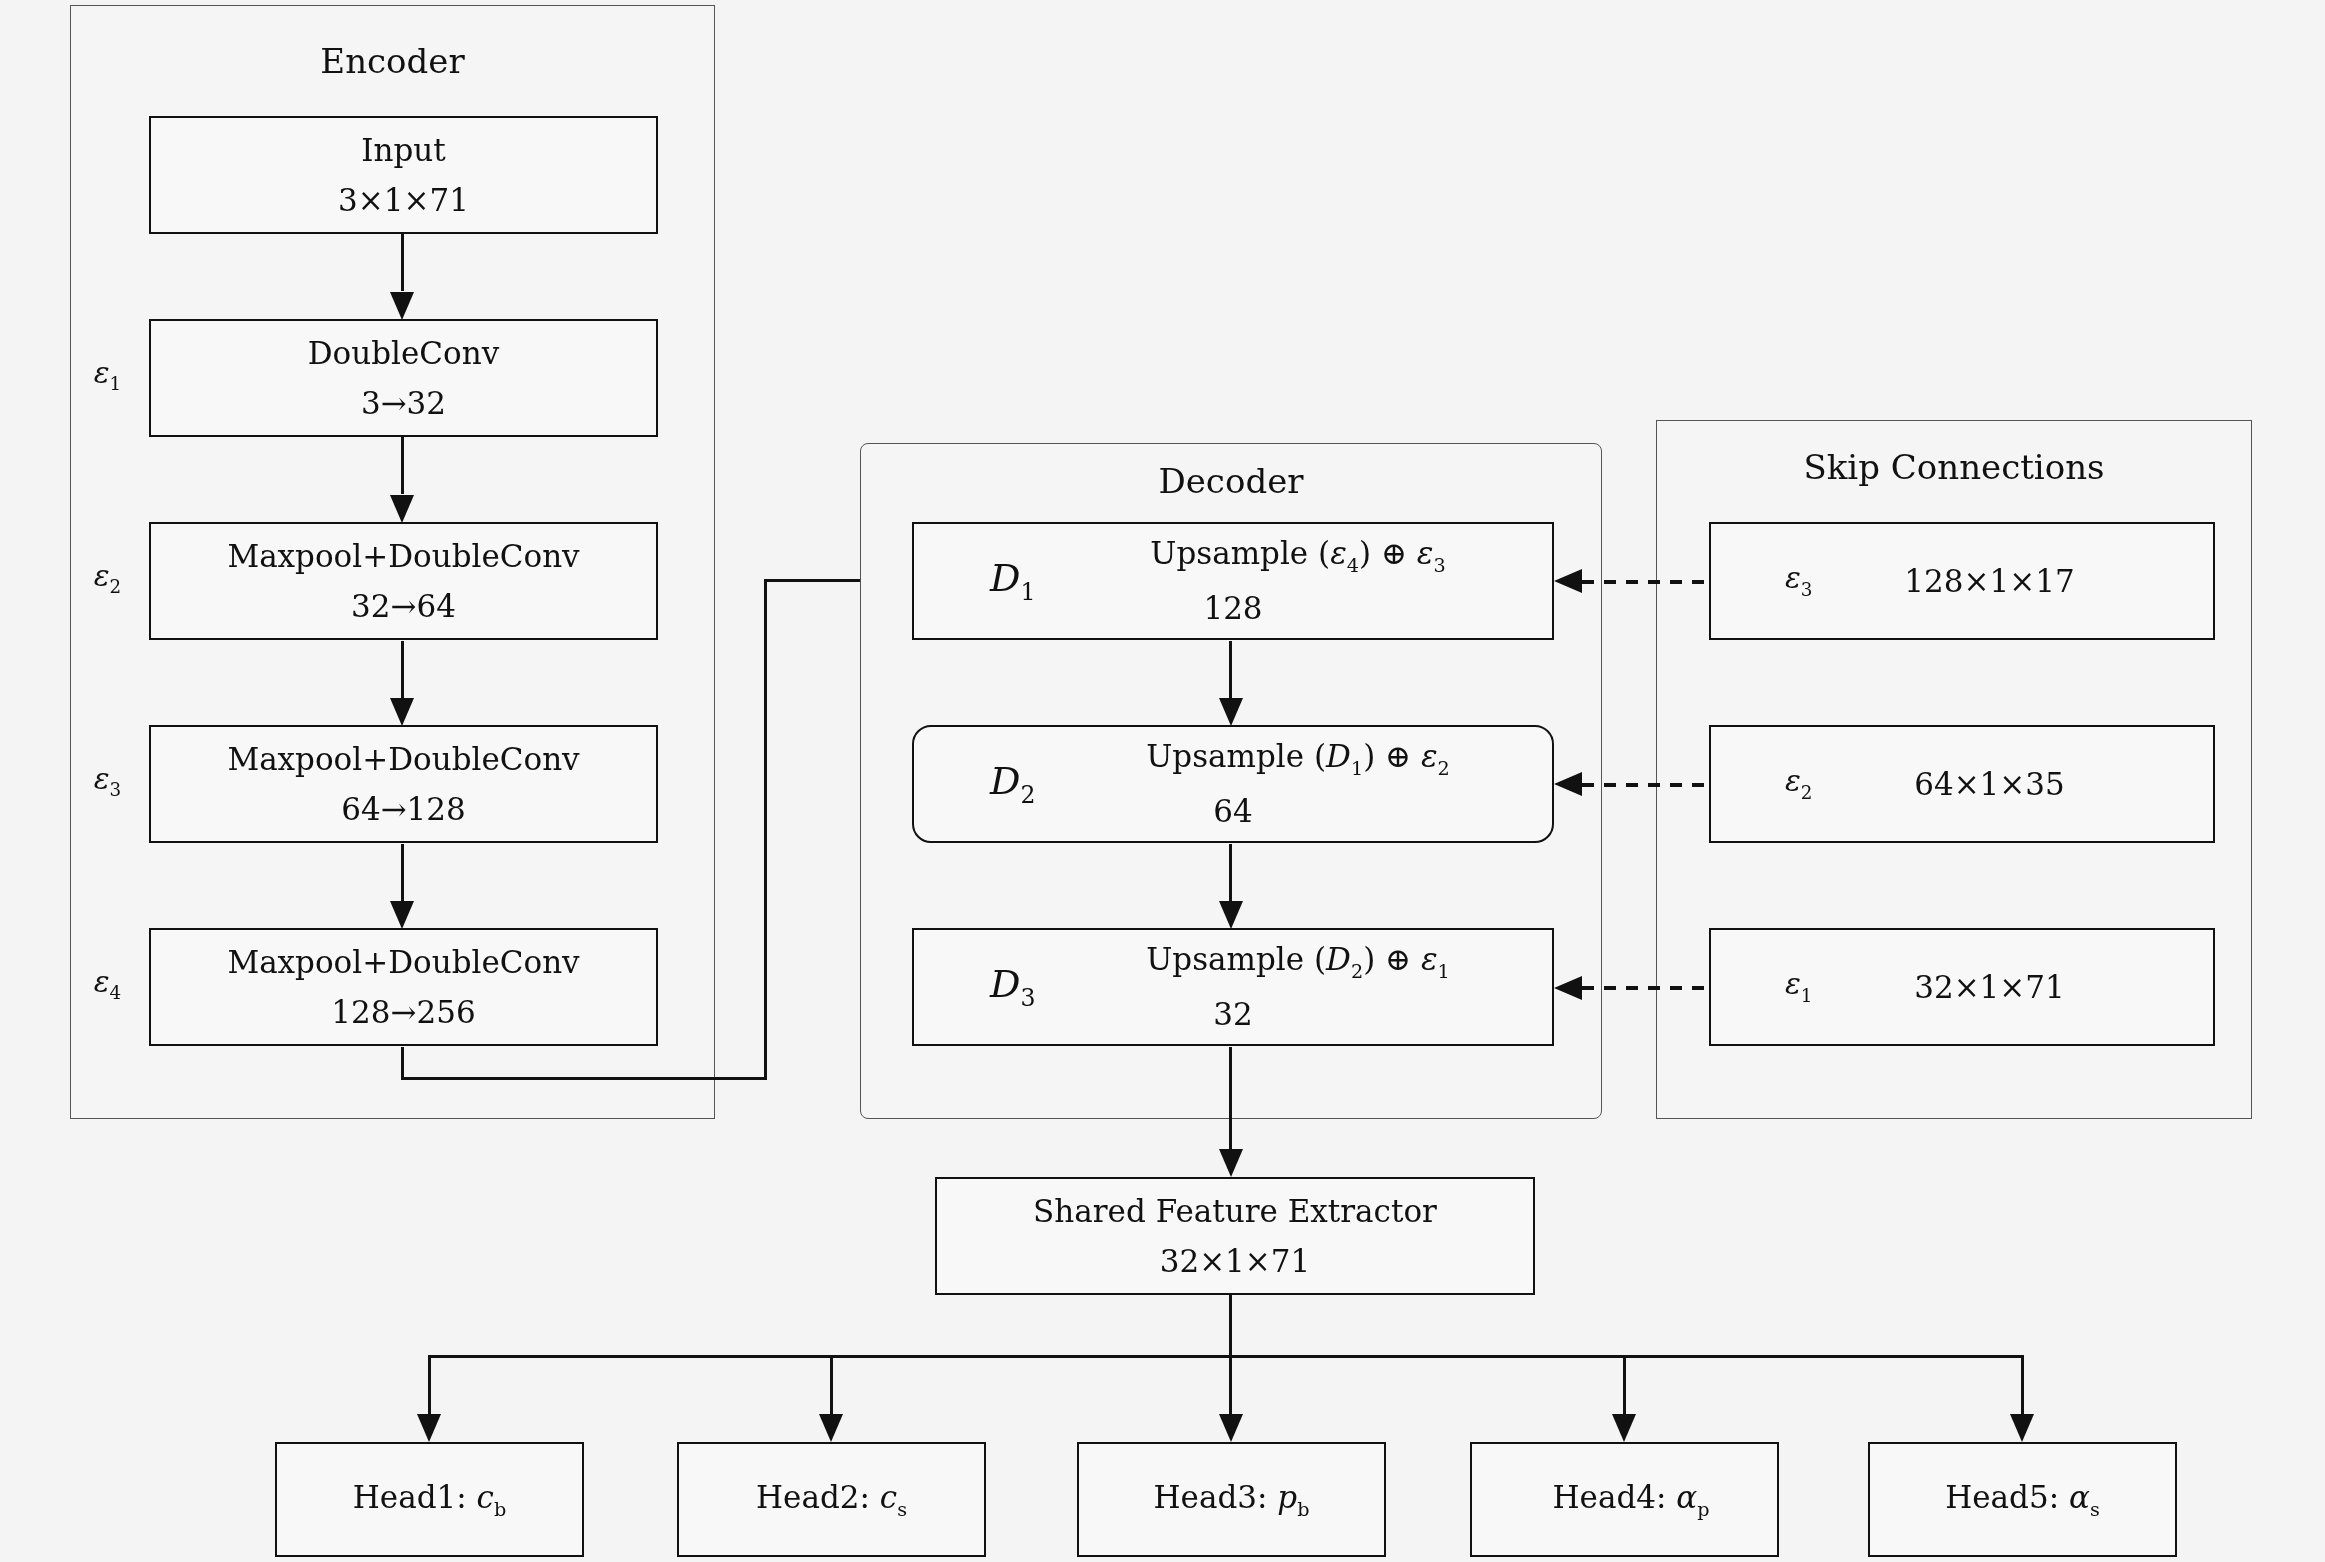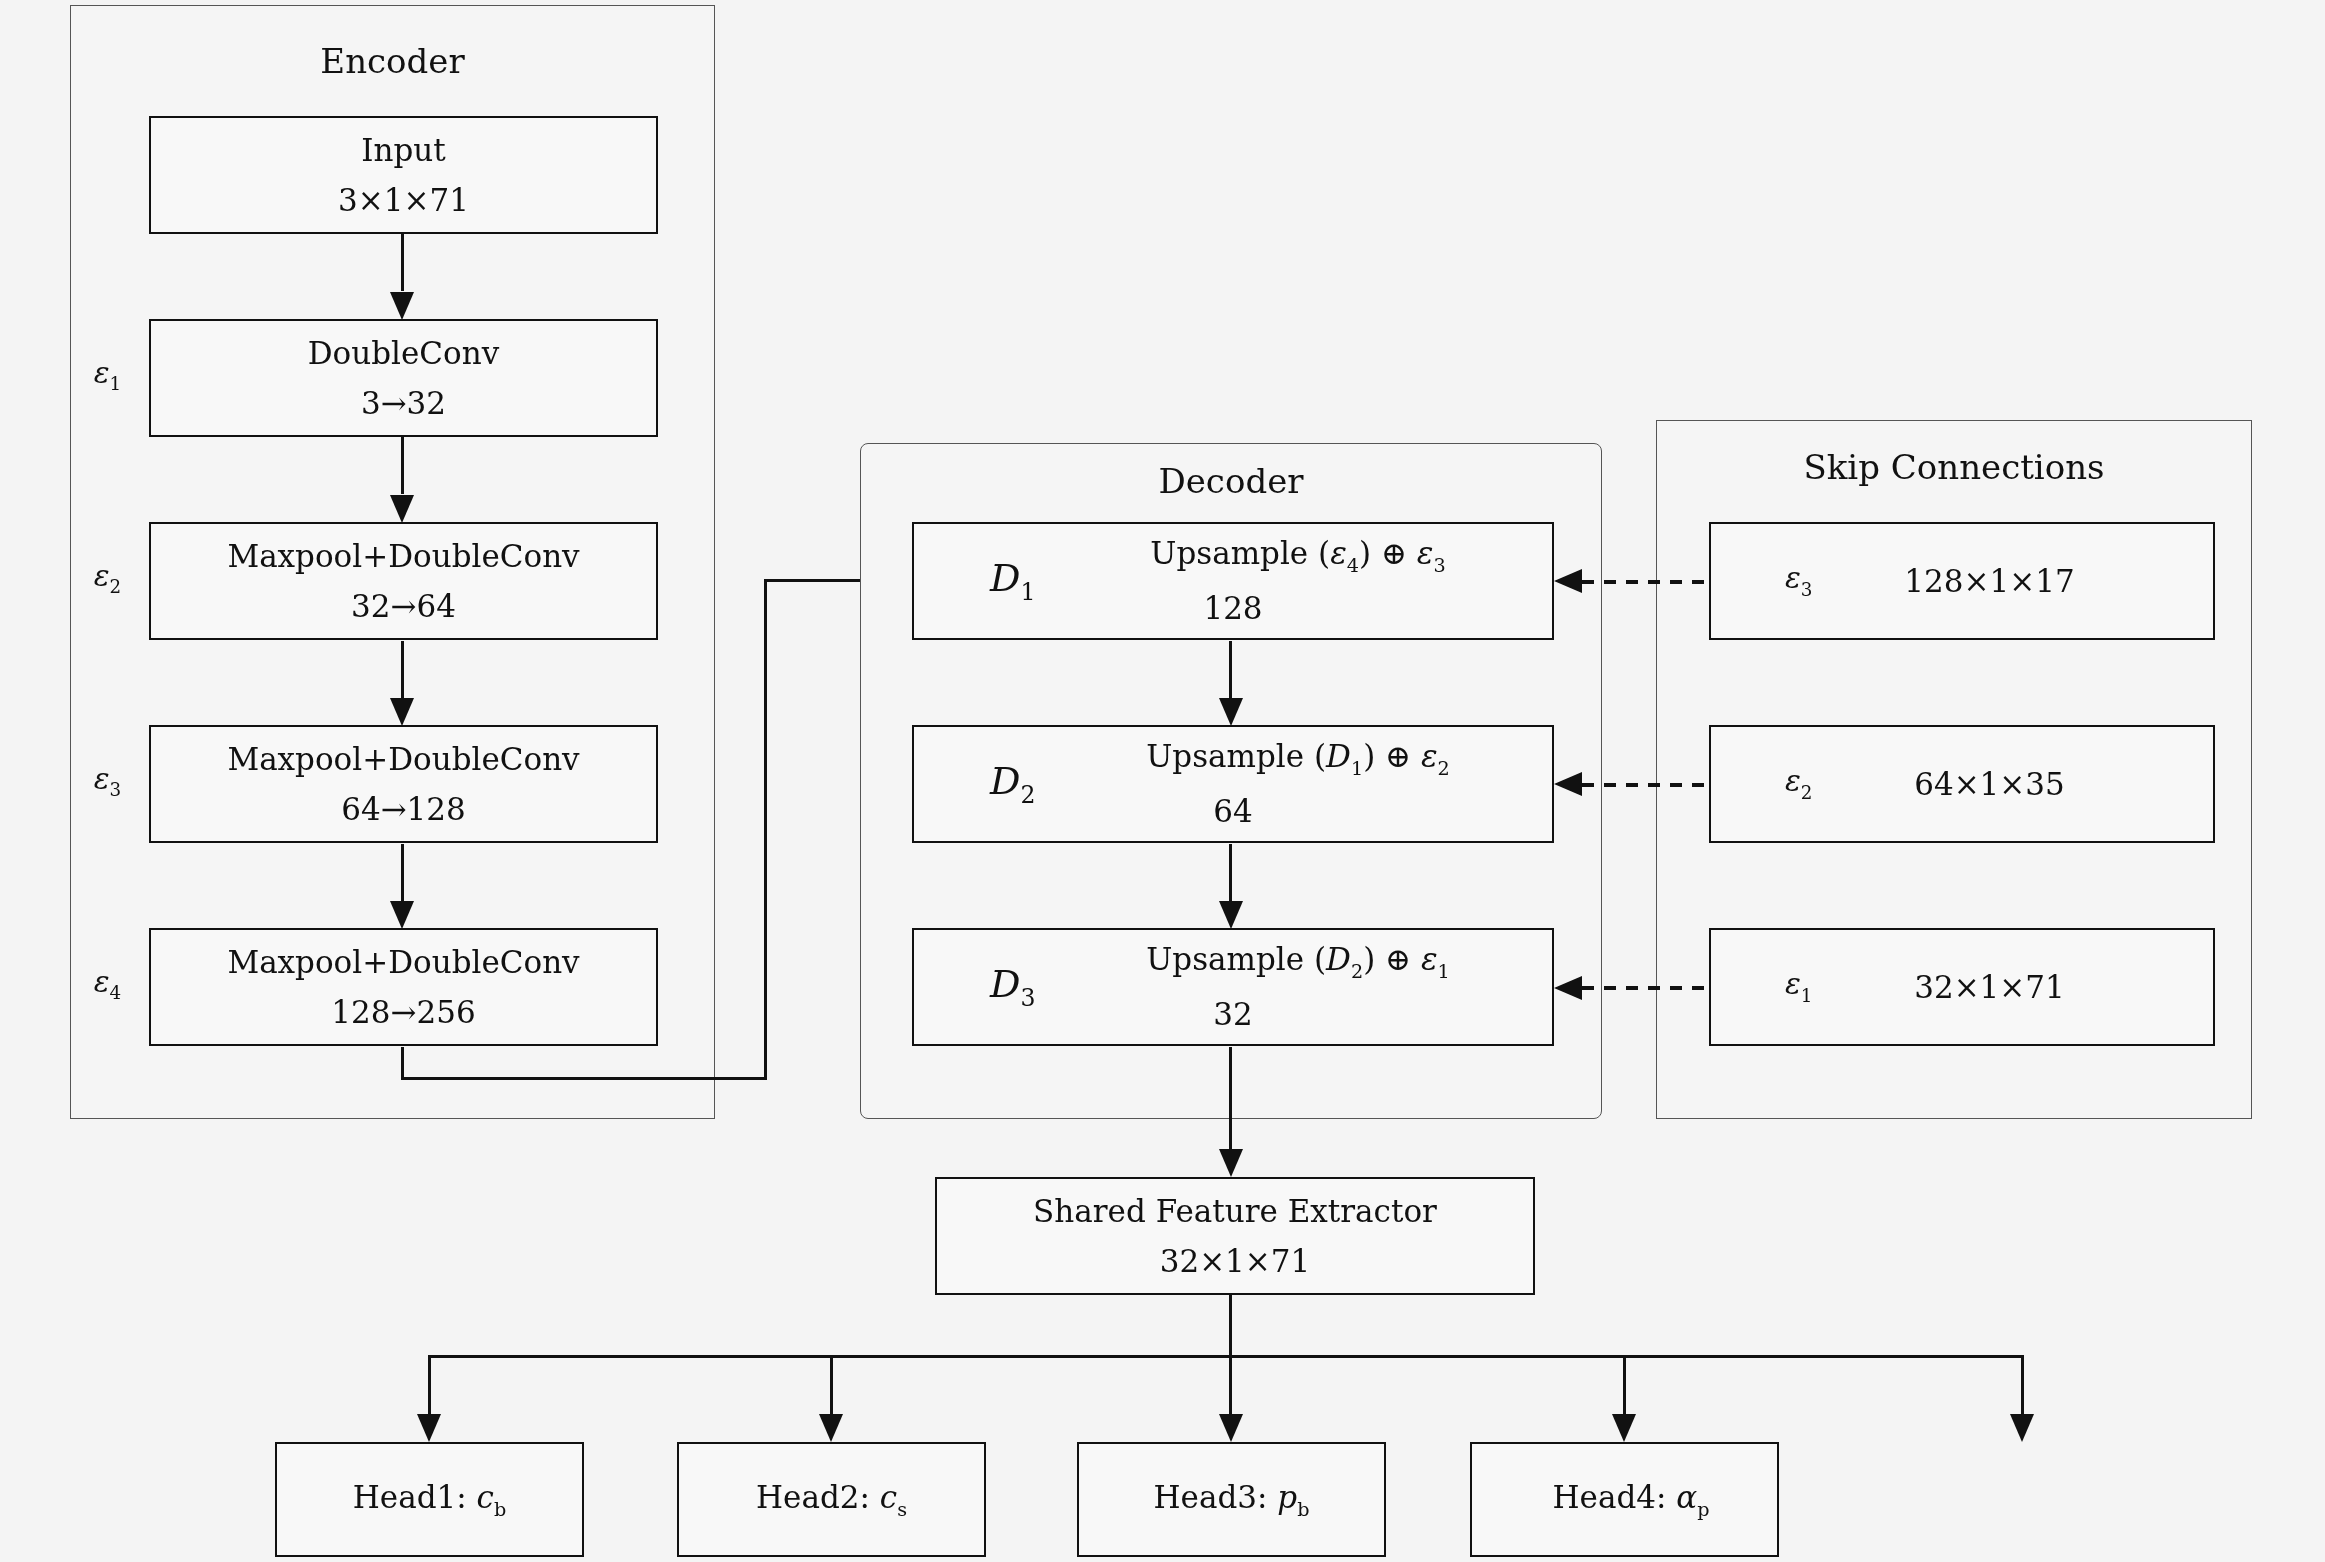--- a/index.html
+++ b/index.html
@@ -138,21 +138,21 @@
 
   <div class="group" style="left:860px;top:443px;width:742px;height:676px;border-radius:8px;">
     <div class="gtitle" style="top:16.6px;">Decoder</div>
   </div>
 
   <div class="box" style="left:912px;top:522px;width:642px;height:118px;">
     <span class="dtag"><span>D</span><span class="tagsub">1</span></span>
     <div class="dline1"><span>Upsample (</span><span class="it">ε</span><span class="tagsub">4</span><span>) ⊕ </span><span class="it">ε</span><span class="tagsub">3</span></div>
     <div>128</div>
   </div>
-  <div class="box" style="left:912px;top:725px;width:642px;height:118px;">
+  <div class="box" style="left:912px;top:725px;width:642px;height:118px;border-radius:19px;">
     <span class="dtag"><span>D</span><span class="tagsub">2</span></span>
     <div class="dline1"><span>Upsample (</span><span class="it">D</span><span class="tagsub">1</span><span>) ⊕ </span><span class="it">ε</span><span class="tagsub">2</span></div>
     <div>64</div>
   </div>
   <div class="box" style="left:912px;top:928px;width:642px;height:118px;">
     <span class="dtag"><span>D</span><span class="tagsub">3</span></span>
     <div class="dline1"><span>Upsample (</span><span class="it">D</span><span class="tagsub">2</span><span>) ⊕ </span><span class="it">ε</span><span class="tagsub">1</span></div>
     <div>32</div>
   </div>
 
@@ -212,15 +212,18 @@
   </div>
   <div class="box" style="left:677px;top:1442px;width:309px;height:115px;">
     <div><span>Head2: </span><span class="it">c</span><span class="tagsub">s</span></div>
   </div>
   <div class="box" style="left:1077px;top:1442px;width:309px;height:115px;">
     <div><span>Head3: </span><span class="it">p</span><span class="tagsub">b</span></div>
   </div>
   <div class="box" style="left:1470px;top:1442px;width:309px;height:115px;padding-left:13px;">
     <div><span>Head4: </span><span class="it">α</span><span class="tagsub">p</span></div>
   </div>
+  <div class="box" style="left:1868px;top:1442px;width:309px;height:115px;">
+    <div><span>Head5: </span><span class="it">α</span><span class="tagsub">s</span></div>
+  </div>
 
 </div>
 
 
 </body></html>

